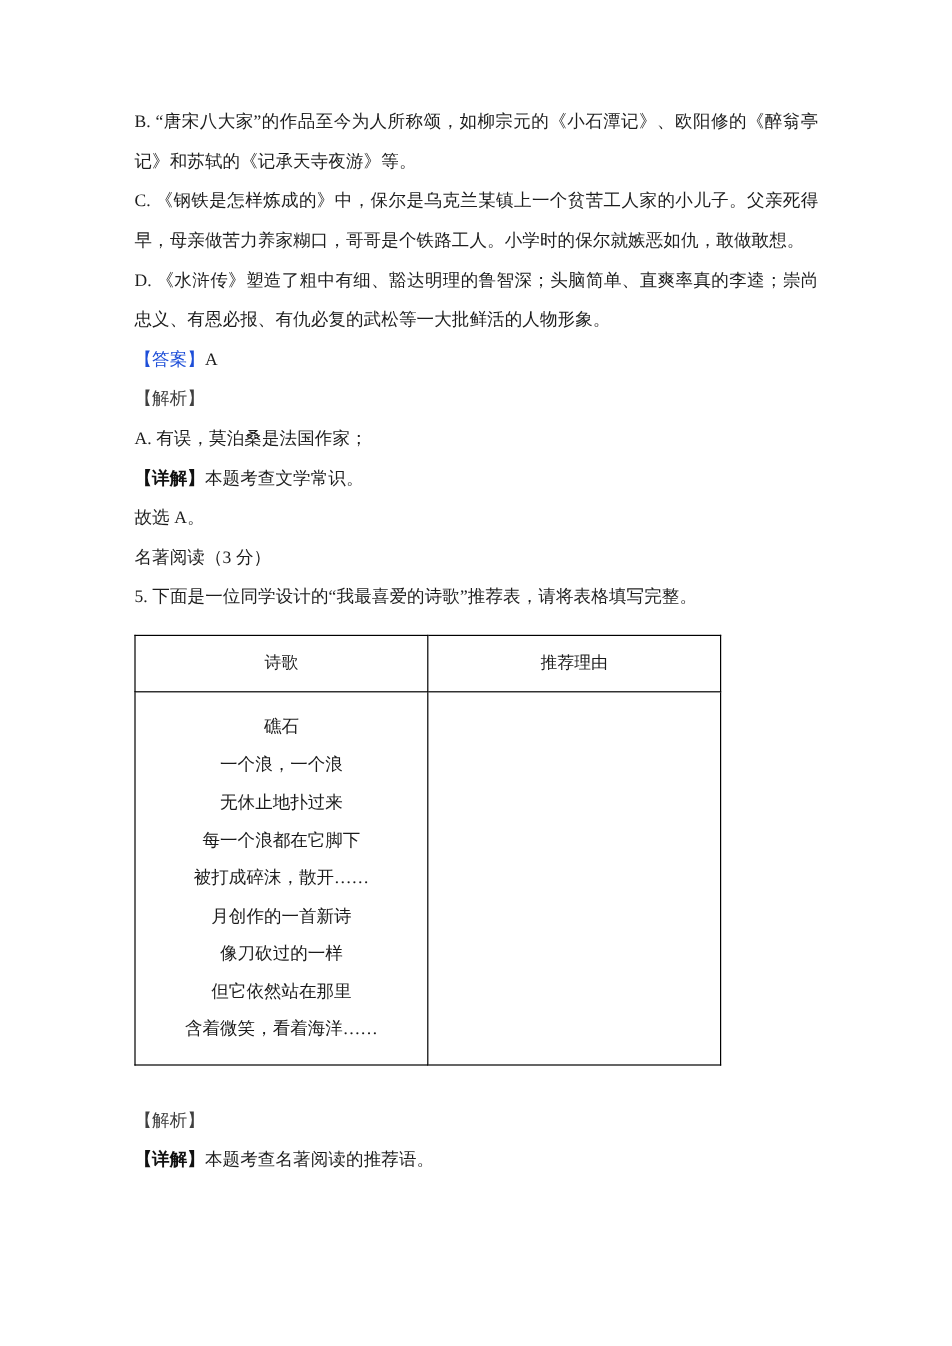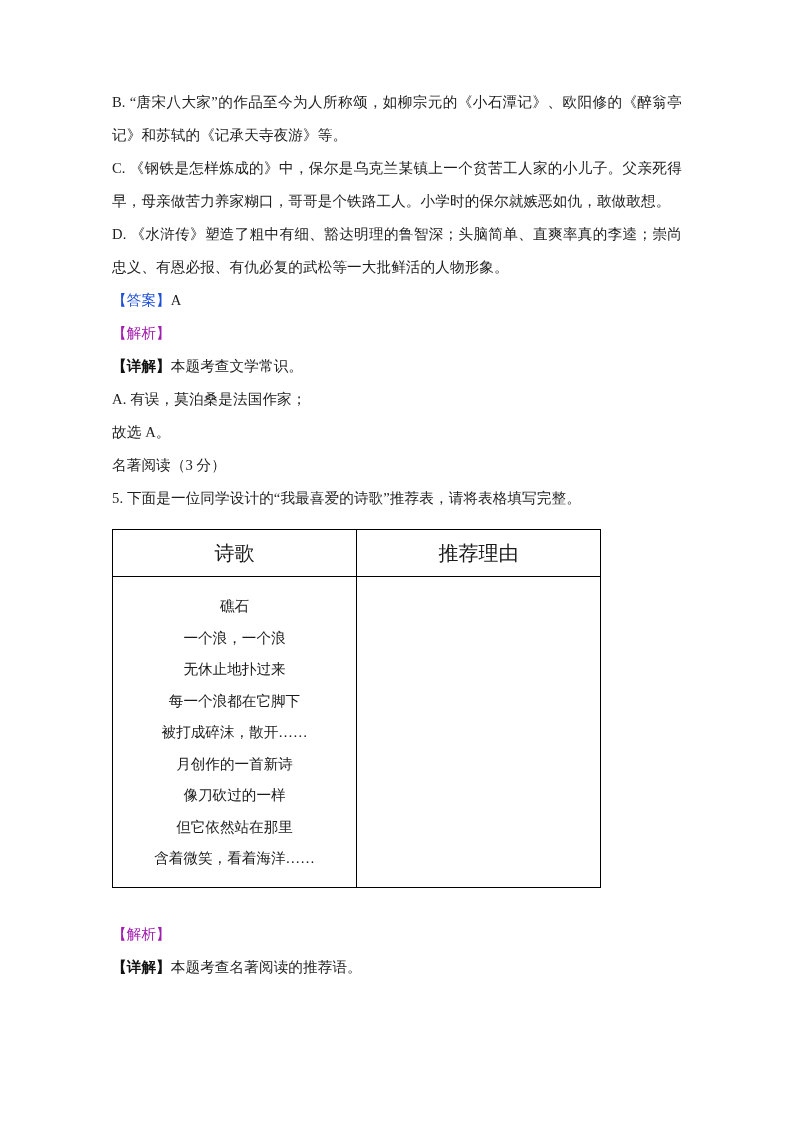--- a/index.html
+++ b/index.html
@@ -39,21 +39,21 @@
     letter-spacing: 0.1px;
     color: #1d1d1d;
     margin: 0;
   }
 
   .label-marker {
     color: #1d4ed8;
     font-family: "Liberation Serif", "DejaVu Serif", serif;
   }
   .label-marker.faded {
-    color: #a21caf;
+    color: #404040;
   }
   .label-bold {
     font-weight: bold;
     color: #111;
   }
 
   .opt-letter {
     font-family: "Liberation Serif", "DejaVu Serif", serif;
   }
 
@@ -74,21 +74,21 @@
     padding: 0;
   }
   table.rec-table td.col-a { width: 243px; }
   table.rec-table td.col-b { width: 243px; font-family: Liberation Serif, serif; }
 
   .th-cell {
     height: 46px;
     display: flex;
     align-items: center;
     justify-content: center;
-    font-size: 20px;
+    font-size: 14px;
   }
   .poem-cell {
     padding: 14px 0 12px 0;
   }
   .poem-line {
     text-align: center;
     font-size: 14.6px;
     line-height: 31.5px;
     white-space: nowrap;
   }
@@ -118,25 +118,25 @@
     </p>
 
     <p class="para">
       <span class="label-marker">【答案】</span><span>A</span>
     </p>
 
     <p class="para">
       <span class="label-marker faded">【解析】</span>
     </p>
 
+    <p class="para">A. 有误，莫泊桑是法国作家；</p>
+
     <p class="para">
       <span class="label-bold">【详解】</span><span>本题考查文学常识。</span>
     </p>
-
-    <p class="para">A. 有误，莫泊桑是法国作家；</p>
 
     <p class="para">故选 A。</p>
 
     <p class="para">名著阅读（3 分）</p>
 
     <p class="para">
       <span>5.</span>
       <span>下面是一位同学设计的“我最喜爱的诗歌”推荐表，请将表格填写完整。</span>
     </p>
 

